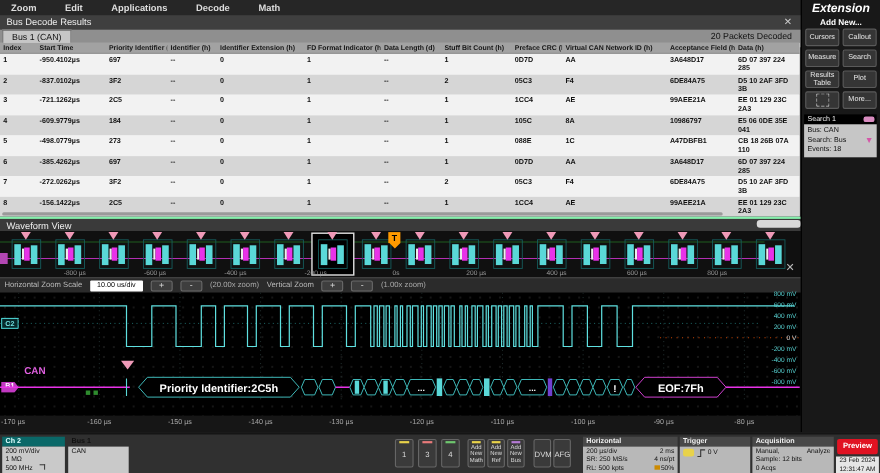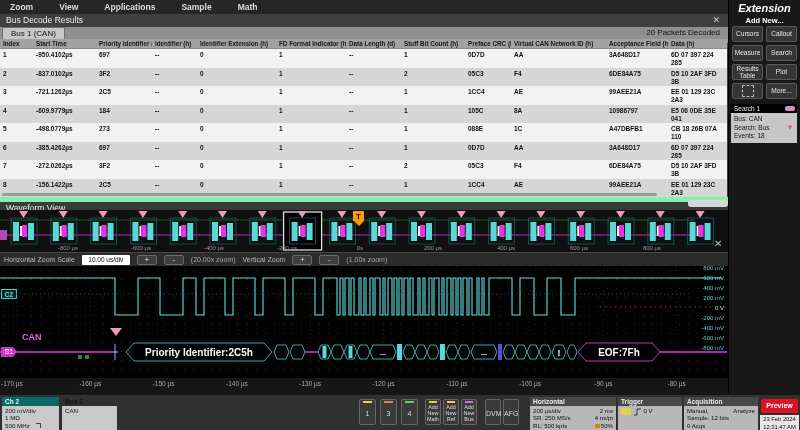--- a/index.html
+++ b/index.html
@@ -20,21 +20,21 @@
   .bus-table{position:absolute;top:25px;left:0;width:727px;height:158px;background:#e8e8e8;overflow:hidden;}
   .t-header{display:grid;grid-template-columns:33px 63px 56px 45px 79px 70px 55px 64px 46px 95px 62px 58px;height:10px;background:#a2a2a2;border-bottom:1px solid #8a8a8a;box-sizing:border-box;}
   .t-header>div{font-size:6.3px;font-weight:bold;color:#151515;padding:1px 0 0 3px;overflow:hidden;white-space:nowrap;}
   .t-row{display:grid;grid-template-columns:33px 63px 56px 45px 79px 70px 55px 64px 46px 95px 62px 58px;height:18.5px;}
   .t-row.odd{background:#f2f2f2;}
   .t-row.even{background:#d6d6d6;}
   .t-cell{font-size:6.5px;font-weight:bold;color:#111;padding:2px 0 0 3px;white-space:pre-line;line-height:1.3;overflow:hidden;}
   .h-scrollbar{position:absolute;bottom:1px;left:2px;width:655px;height:3px;background:#9a9a9a;border-radius:2px;}
 
   
-  .wave-title{position:absolute;top:197px;left:0;width:728px;height:13px;background:#3a3a3a;color:#eee;font-size:8.5px;line-height:13px;padding-left:6px;box-sizing:border-box;border-top:5px solid #86efac;}
+  .wave-title{position:absolute;top:197px;left:0;width:728px;height:13px;background:#3a3a3a;color:#eee;font-size:8.5px;line-height:13px;padding-left:6px;box-sizing:border-box;border-top:2px solid #86efac;}
   .drag-handle{position:absolute;left:688px;top:200px;width:40px;height:7px;background:#d8d8d8;border-radius:3px;}
   .overview{position:absolute;top:210px;left:0;width:728px;height:42px;background:#101010;}
   .ov-close{position:absolute;left:714px;top:238px;color:#bbb;font-size:10px;line-height:12px;}
   .zoom-bar{position:absolute;top:252px;left:0;width:728px;height:14px;background:#2b2b2b;display:flex;align-items:center;gap:7px;padding-left:4px;box-sizing:border-box;border-top:1px solid #474747;}
   .zb-label{font-size:7px;color:#bbb;white-space:nowrap;}
   .zb-input{width:48px;height:10px;background:#fff;color:#000;font-size:6.5px;line-height:10px;text-align:center;border-radius:1px;}
   .zb-btn{width:20px;height:10px;background:#3e3e3e;border:1px solid #6a6a6a;color:#ddd;font-size:8px;line-height:8px;text-align:center;border-radius:2px;box-sizing:border-box;}
   .zb-note{font-size:7px;color:#aaa;white-space:nowrap;}
 
   .plot{position:absolute;top:266px;left:0;width:728px;height:112px;background-color:#000;background-image:radial-gradient(circle,#232323 0.6px,transparent 0.7px);background-size:9px 9px;}
@@ -86,23 +86,23 @@
   .preview{position:absolute;left:761px;top:4px;width:37px;height:14px;background:#e01222;color:#fff;font-size:7px;font-weight:bold;text-align:center;line-height:14px;border-radius:2px;}
   .datetime{position:absolute;left:760px;top:20px;width:39px;height:16px;background:#e6e6e6;color:#111;font-size:5.8px;text-align:center;line-height:8px;}
 </style>
 </head>
 <body>
 
 <div class="screen">
 
   <div class="menubar">
       <span class="menu-item">Zoom</span>
-      <span class="menu-item">View</span>
+      <span class="menu-item">Edit</span>
       <span class="menu-item">Applications</span>
-      <span class="menu-item">Sample</span>
+      <span class="menu-item">Decode</span>
       <span class="menu-item">Math</span>
     </div>
 
   <div class="results-panel">
     <div class="panel-titlebar">Bus Decode Results</div>
     <span class="close-x">✕</span>
     <div class="tab-row">
       <div class="tab">Bus 1 (CAN)</div>
       <div class="decoded">20 Packets Decoded</div>
     </div>

